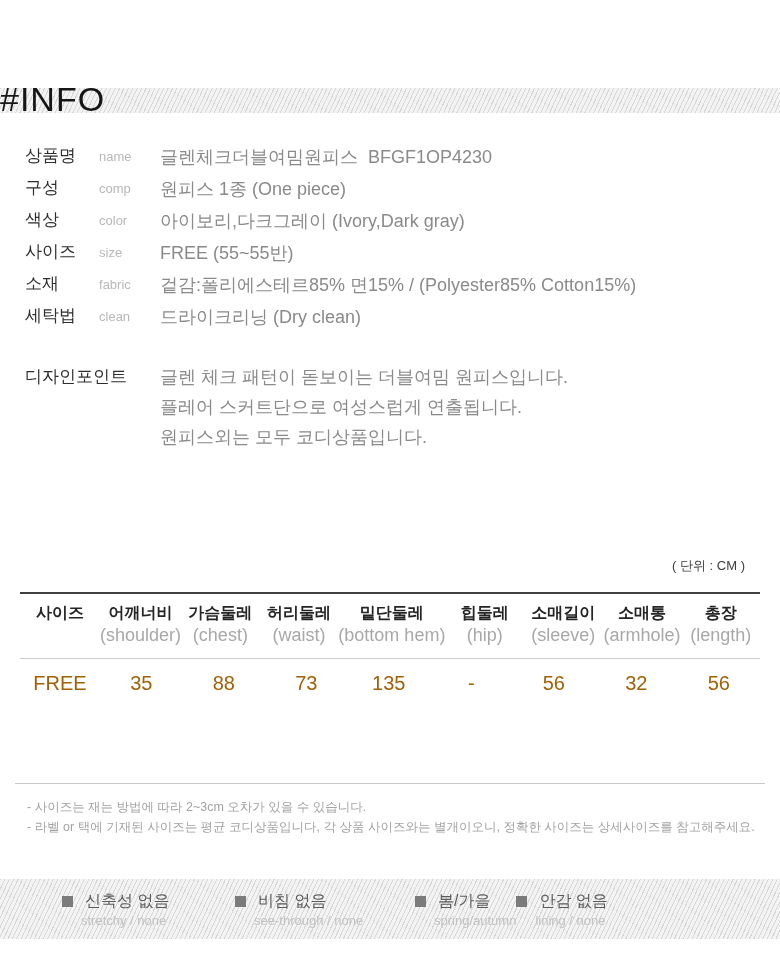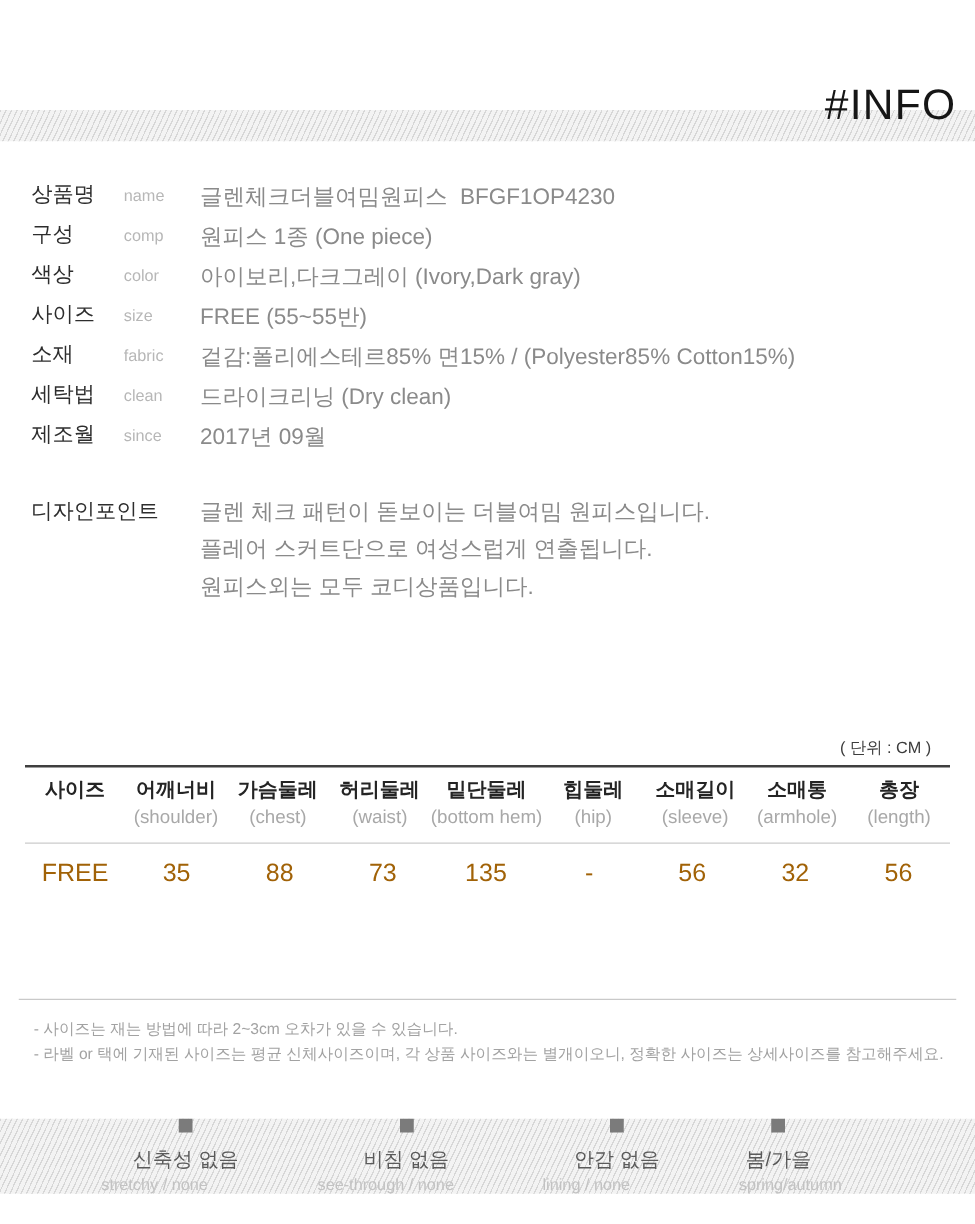--- a/index.html
+++ b/index.html
@@ -12,62 +12,62 @@
   }
   .hatch{
     background-color:#f3f3f3;
     background-image:repeating-linear-gradient(115deg,
       rgba(150,150,150,0.30) 0px, rgba(150,150,150,0.30) 1px,
       rgba(0,0,0,0) 1px, rgba(0,0,0,0) 4px);
   }
   
   .banner{margin-top:88px;height:25px;position:relative;}
   .banner h1{
-    position:absolute;left:0;right:0;bottom:-3px;margin:15px;
-    text-align:right;font-size:34px;font-weight:normal;
+    position:absolute;left:0;right:0;bottom:-3px;margin:0;
+    text-align:left;font-size:34px;font-weight:normal;
     color:#161616;line-height:1;letter-spacing:1px;
   }
   
   .specs{margin:27px 0 0 25px;}
   .spec-row{display:flex;line-height:30px;font-size:18px;align-items:flex-end;}
   .spec-key{width:135px;flex:none;white-space:nowrap;}
   .spec-key .ko{
     display:inline-block;width:64px;color:#2d2d2d;font-size:17px;
     text-align:justify;text-align-last:justify;vertical-align:baseline;
   }
   .spec-key .en{color:#b7b7b7;font-size:13px;margin-left:5px;}
   .spec-value{color:#8a8a8a;white-space:pre-wrap;}
   
   .design{display:flex;margin:30px 0 0 25px;}
   .design .dp-label{width:135px;flex:none;color:#2d2d2d;font-size:17px;line-height:30px;}
   .design .dp-lines{color:#8a8a8a;font-size:18px;line-height:30px;}
   
   .size-section{margin:106px 20px 0 20px;}
   .unit{text-align:right;font-size:13px;color:#3c3c3c;padding-right:15px;
-        line-height:16px;margin-bottom:6px;}
+        line-height:16px;margin-bottom:18px;}
   .thick-line{height:2px;background:#3f3f3f;}
   .thin-line{height:1px;background:#cccccc;}
   .size-grid{display:grid;grid-template-columns:80px repeat(8,1fr);text-align:center;}
   .size-grid.header{padding:9px 0 12px 0;}
   .h-ko{font-size:16px;font-weight:bold;color:#242424;line-height:20px;white-space:nowrap;}
-  .h-en{font-size:15px;font-weight:normal;color:#a8a8a8;margin-top:2px;white-space:nowrap;}
+  .h-en{font-size:18px;font-weight:normal;color:#a8a8a8;margin-top:2px;white-space:nowrap;}
   .size-grid.data{padding-top:12px;font-size:20px;color:#a16207;line-height:24px;}
   .wide-line{height:1px;background:#c9c9c9;margin:88px 15px 0 15px;}
   
   .notes{margin:13px 15px 0 27px;color:#a2a2a2;font-size:12.5px;line-height:20px;}
   
   .features-band{
     margin-top:42px;height:60px;display:flex;align-items:center;
     padding-left:62px;box-sizing:border-box;
   }
   .feature{flex:none;}
   .feature.f1{width:173px;}
   .feature.f2{width:180px;}
   .feature.f3{width:157px;}
-  .feature-top{display:flex;align-items:center;gap:12px;flex-direction:column;}
+  .feature-top{display:flex;align-items:center;gap:12px;}
   .sq{width:11px;height:11px;background:#7b7b7b;flex:none;}
   .f-ko{font-size:16px;color:#5a5a5a;white-space:nowrap;}
   .f-en{font-size:13px;color:#c2c2c2;margin-left:19px;margin-top:1px;white-space:nowrap;}
 </style>
 </head>
 <body>
 
 <div class="banner hatch">
   <h1>#INFO</h1>
 </div>
@@ -107,27 +107,20 @@
       <span class="en">fabric</span>
     </div>
     <div class="spec-value">겉감:폴리에스테르85% 면15% / (Polyester85% Cotton15%)</div>
   </div>
   <div class="spec-row">
     <div class="spec-key">
       <span class="ko">세탁법</span>
       <span class="en">clean</span>
     </div>
     <div class="spec-value">드라이크리닝 (Dry clean)</div>
-  </div>
-  <div class="spec-row">
-    <div class="spec-key">
-      <span class="ko">제조월</span>
-      <span class="en">since</span>
-    </div>
-    <div class="spec-value">2017년 09월</div>
   </div>
 </div>
 
 <div class="design">
   <div class="dp-label">디자인포인트</div>
   <div class="dp-lines">
     <div>글렌 체크 패턴이 돋보이는 더블여밈 원피스입니다.</div>
     <div>플레어 스커트단으로 여성스럽게 연출됩니다.</div>
     <div>원피스외는 모두 코디상품입니다.</div>
   </div>
@@ -185,45 +178,45 @@
     <div>56</div>
     <div>32</div>
     <div>56</div>
   </div>
 </div>
 
 <div class="wide-line"></div>
 
 <div class="notes">
   <div>- 사이즈는 재는 방법에 따라 2~3cm 오차가 있을 수 있습니다.</div>
-  <div>- 라벨 or 택에 기재된 사이즈는 평균 신체사이즈이며, 각 상품 사이즈와는 별개이오니, 정확한 사이즈는 상세사이즈를 참고해주세요.</div>
+  <div>- 라벨 or 택에 기재된 사이즈는 평균 코디상품입니다, 각 상품 사이즈와는 별개이오니, 정확한 사이즈는 상세사이즈를 참고해주세요.</div>
 </div>
 
 <div class="features-band hatch">
   <div class="feature f1">
     <div class="feature-top">
       <span class="sq"></span>
       <span class="f-ko">신축성 없음</span>
     </div>
     <div class="f-en">stretchy / none</div>
   </div>
   <div class="feature f2">
     <div class="feature-top">
       <span class="sq"></span>
       <span class="f-ko">비침 없음</span>
     </div>
     <div class="f-en">see-through / none</div>
   </div>
+  <div class="feature f4">
+    <div class="feature-top">
+      <span class="sq"></span>
+      <span class="f-ko">봄/가을</span>
+    </div>
+    <div class="f-en">spring/autumn</div>
+  </div>
   <div class="feature f3">
     <div class="feature-top">
       <span class="sq"></span>
       <span class="f-ko">안감 없음</span>
     </div>
     <div class="f-en">lining / none</div>
   </div>
-  <div class="feature f4">
-    <div class="feature-top">
-      <span class="sq"></span>
-      <span class="f-ko">봄/가을</span>
-    </div>
-    <div class="f-en">spring/autumn</div>
-  </div>
 </div>
 
 </body></html>

